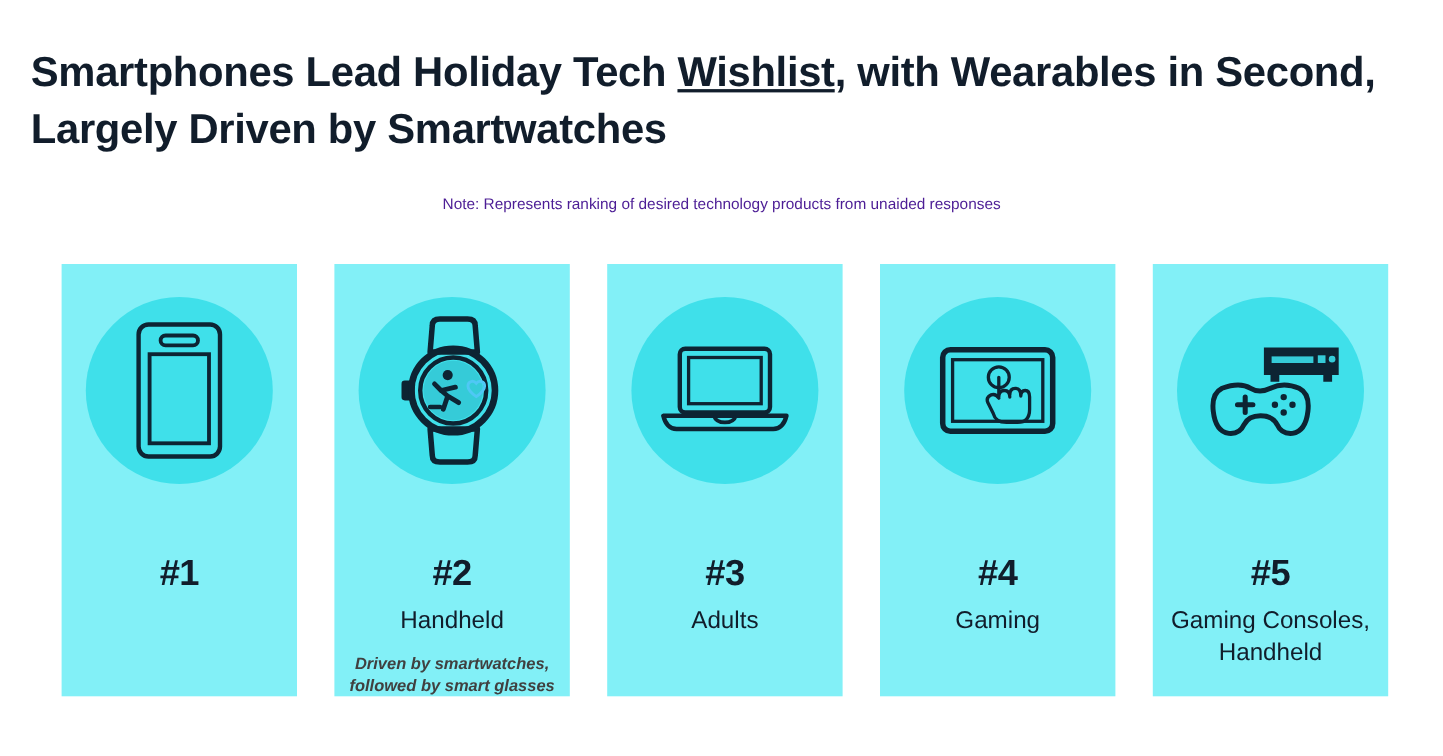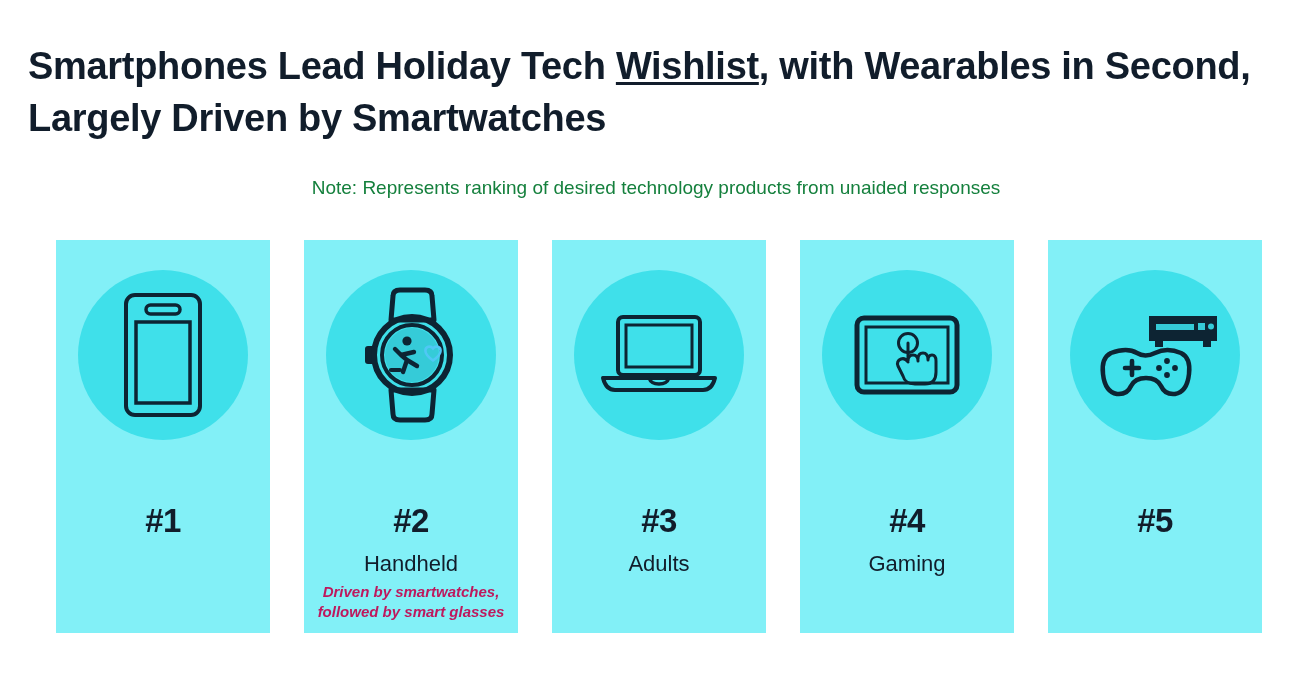--- a/index.html
+++ b/index.html
@@ -43,23 +43,23 @@
     width: 1312px;
     text-align: center;
   }
   .subtitle {
     font-size: 17px;
     font-weight: bold;
     color: #111d2b;
     line-height: 1.3;
   }
   .note {
-    font-size: 19px;
+    font-size: 14px;
     font-weight: normal;
-    color: #15803d;
+    color: #4c1d95;
     line-height: 1.3;
     margin-top: 4px;
   }
 
   
   .cards {
     position: absolute;
     left: 56px;
     top: 240px;
     width: 1206px;
@@ -103,23 +103,23 @@
     color: #111d2b;
     line-height: 1.32;
     margin-top: 12px;
     text-align: center;
     padding: 0 6px;
   }
   .sublabel {
     font-size: 15px;
     font-style: italic;
     font-weight: bold;
-    color: #be185d;
+    color: #404040;
     line-height: 1.35;
-    margin-top: 4px;
+    margin-top: 16px;
     text-align: center;
     padding: 0 4px;
   }
 </style>
 </head>
 <body>
 
 <div class="headline"><span>Smartphones Lead Holiday Tech </span><u>Wishlist</u><span>, with Wearables in Second, Largely Driven by Smartwatches</span></div>
 
 <div class="subtitle-block">
@@ -221,15 +221,16 @@
           <path d="M38 60 L52 60 M45 53 L45 67" stroke="#0d2433" stroke-width="4.6" stroke-linecap="round"></path>
 
           <circle cx="80" cy="53" r="2.9" fill="#0d2433"></circle>
           <circle cx="88" cy="60" r="2.9" fill="#0d2433"></circle>
           <circle cx="72" cy="60" r="2.9" fill="#0d2433"></circle>
           <circle cx="80" cy="67" r="2.9" fill="#0d2433"></circle>
         </svg>
       </span>
     </div>
     <div class="rank">#5</div>
+    <div class="label">Gaming Consoles, Handheld</div>
   </div>
 
 </div>
 
 </body></html>

